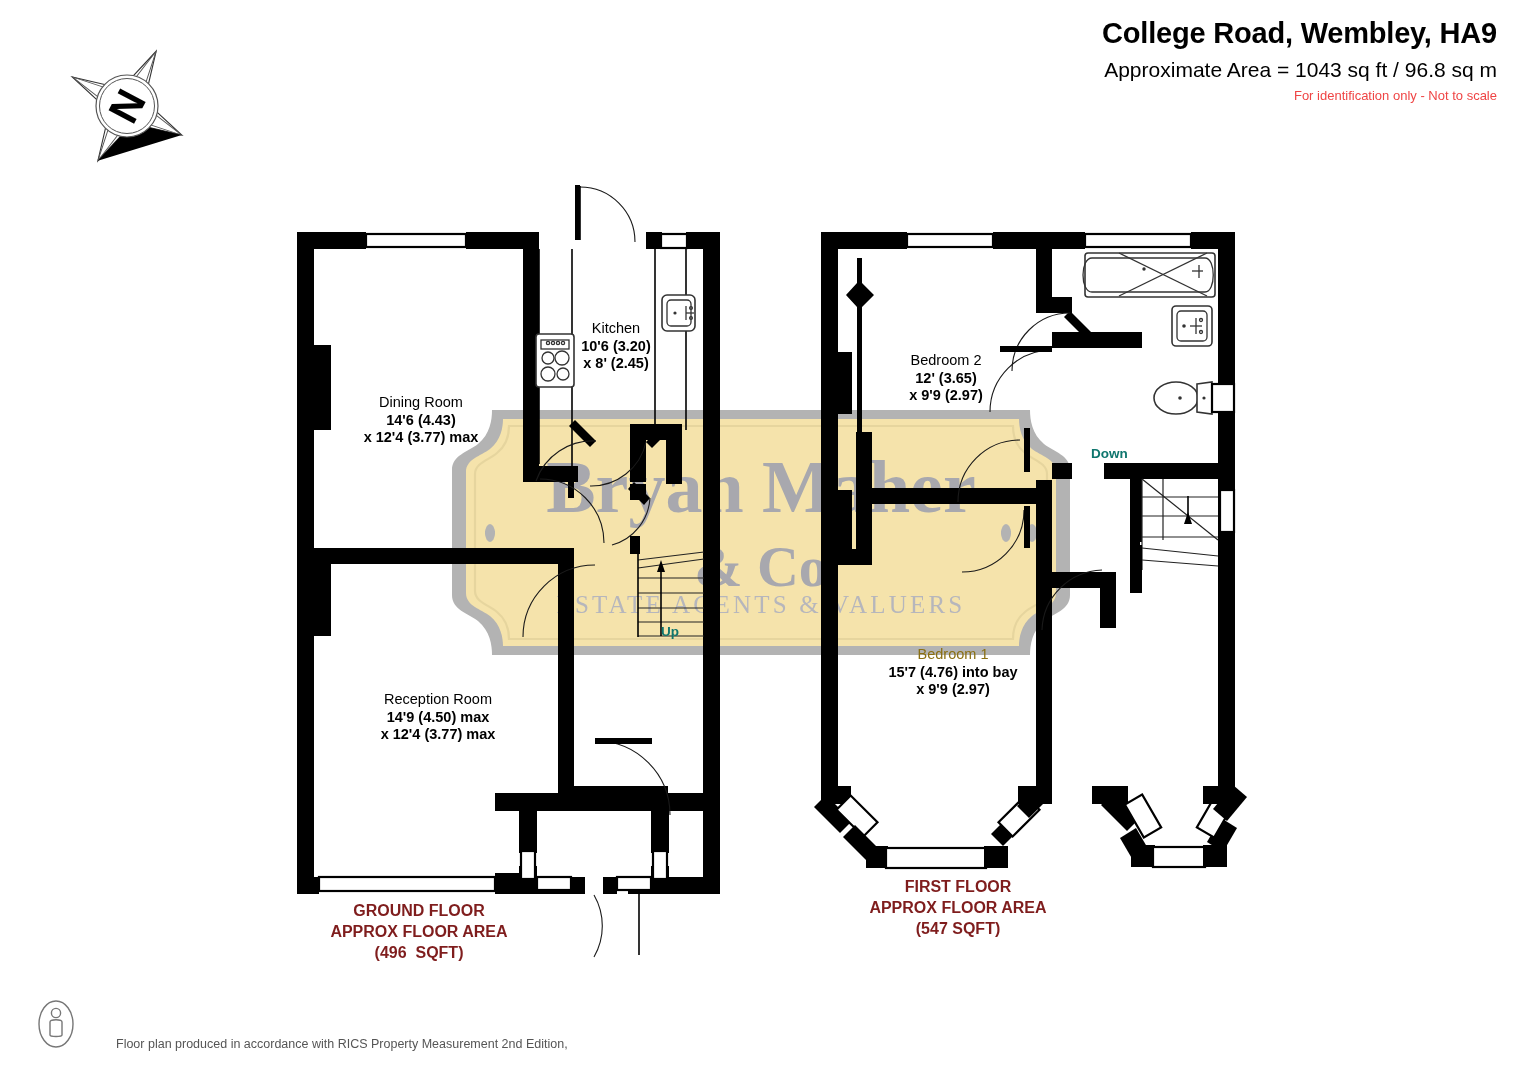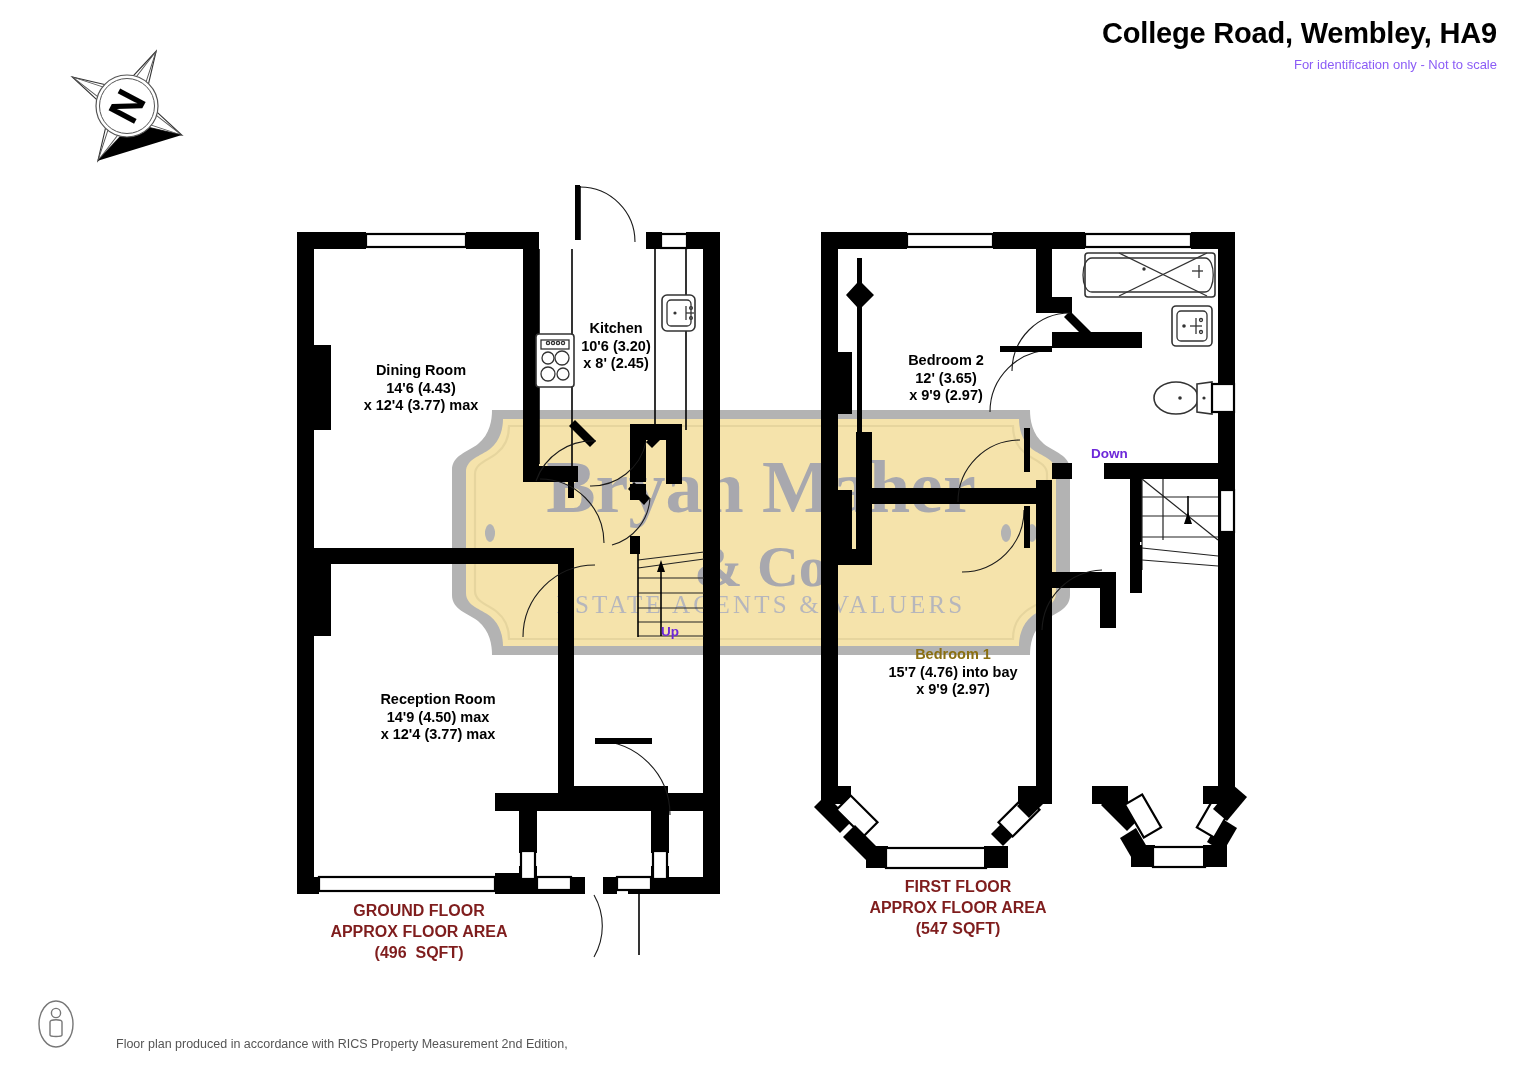--- a/index.html
+++ b/index.html
@@ -7,48 +7,49 @@
     width:1527px;height:1080px;background:#ffffff;
     font-family:"Liberation Sans", sans-serif;
     position:relative;overflow:hidden;
   }
   .stage{position:absolute;left:0;top:0;width:1527px;height:844px;}
 
   
   #header{position:absolute;right:30px;top:18px;text-align:right;}
   #title{font-size:29px;font-weight:bold;letter-spacing:-0.2px;color:#000;line-height:1.1;}
   #area{font-size:21px;color:#000;margin-top:8px;line-height:1.1;}
-  #notice{font-size:13px;color:#8b5cf6;margin-top:8px;line-height:1.1;}
+  #notice{font-size:13px;color:#ef4444;margin-top:8px;line-height:1.1;}
 
   
   #compass{position:absolute;left:62px;top:44px;width:130px;height:125px;}
 
   
   #plan{position:absolute;left:0;top:0;width:1527px;height:1080px;}
 
   
   .lbl{position:absolute;text-align:center;color:#000;line-height:1.22;white-space:nowrap;}
-  .lbl .nm{font-size:14.5px;font-weight:bold;}
+  .lbl .nm{font-size:14.5px;font-weight:normal;}
   .lbl .dim{font-size:14.5px;font-weight:bold;}
   .lbl.gold .nm{color:#8a6f12;}
-  .small-lbl{position:absolute;font-size:13.5px;font-weight:bold;color:#6d28d9;}
+  .small-lbl{position:absolute;font-size:13.5px;font-weight:bold;color:#0f766e;}
   .floor-cap{position:absolute;text-align:center;font-size:16px;font-weight:bold;color:#7f1d1d;line-height:1.3;white-space:pre;}
 
   
   #footer{position:absolute;left:38px;top:996px;width:700px;}
   #footer-icon{position:absolute;left:0px;top:4px;width:36px;height:48px;}
   #footer-text{position:absolute;left:78px;top:0px;font-size:12.5px;color:#555;line-height:1.55;white-space:pre;}
 </style>
 </head>
 <body>
 
 <div class="stage">
 
   <div id="header">
     <div id="title">College Road, Wembley, HA9</div>
+    <div id="area">Approximate Area = 1043 sq ft / 96.8 sq m</div>
     <div id="notice">For identification only - Not to scale</div>
   </div>
 
   <svg id="compass" viewBox="0 0 130 125">
     <g transform="translate(65,62)">
       <g transform="rotate(28)">
 
         <path d="M0,-62 L13,-13 L62,0 L13,13 L0,62 L-13,13 L-62,0 L-13,-13 Z" fill="#ffffff" stroke="#333" stroke-width="1.1"></path>
 
         <path d="M0,-62 L-13,13 M0,-62 L13,13 M0,62 L-13,-13 M0,62 L13,-13
@@ -368,21 +369,21 @@
       <rect class="w" x="1131" y="845" width="24" height="22"></rect>
       <rect class="win" x="1153" y="847" width="52" height="20"></rect>
       <rect class="w" x="1203" y="845" width="24" height="22"></rect>
       <path class="w" d="M1223,852 L1237,828 L1221,818 L1207,842 Z"></path>
       <rect class="win" x="1196" y="806" width="38" height="20" transform="rotate(-60 1215 816)"></rect>
       <path class="w" d="M1227,821 L1247,797 L1233,785 L1213,809 Z"></path>
       <rect class="w" x="1203" y="786" width="32" height="18"></rect>
     </g>
   </svg>
 
-  <div class="lbl" style="left:306px;top:362px;width:230px;">
+  <div class="lbl" style="left:306px;top:394px;width:230px;">
     <div class="nm">Dining Room</div>
     <div class="dim">14'6 (4.43)</div>
     <div class="dim">x 12'4 (3.77) max</div>
   </div>
 
   <div class="lbl" style="left:559px;top:320px;width:114px;">
     <div class="nm">Kitchen</div>
     <div class="dim">10'6 (3.20)</div>
     <div class="dim">x 8' (2.45)</div>
   </div>

